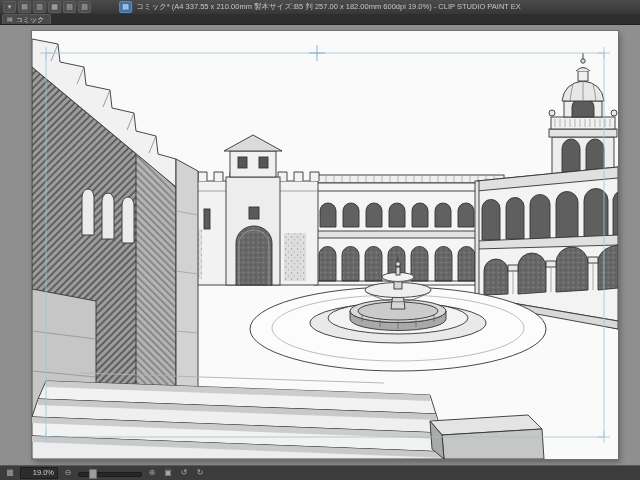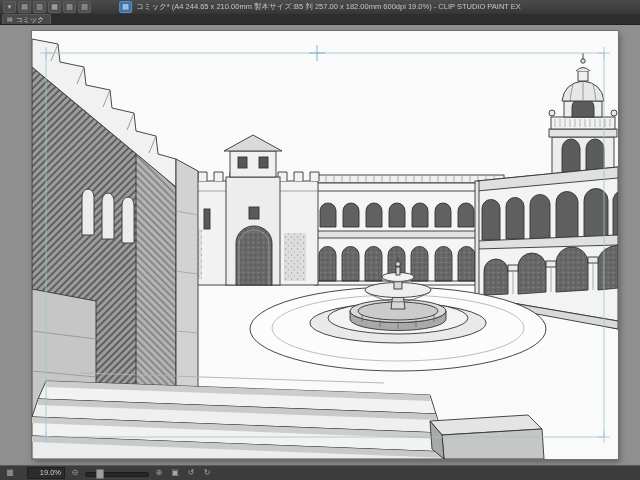--- a/index.html
+++ b/index.html
@@ -31,42 +31,42 @@
   .page{position:absolute;left:32px;top:6px;width:586px;height:428px;background:#fafafa;
     box-shadow:0 0 0 1px #6f6f6f,2px 3px 6px rgba(0,0,0,.35);}
   .page svg{display:block;}
 
   
   .statusbar{position:absolute;bottom:0;left:0;right:0;height:14px;background:#3c3c3c;
     border-top:1px solid #585858;display:flex;align-items:center;gap:4px;
     padding:0 4px;color:#b9b9b9;font-size:8px;}
   .sb-icon{width:12px;height:10px;font-size:8px;line-height:10px;text-align:center;color:#a9a9a9;}
   .sb-zoom{min-width:30px;height:10px;line-height:10px;background:#2c2c2c;border:1px solid #1f1f1f;
-    padding:0 3px;color:#cfcfcf;font-size:7.5px;text-align:right;margin-left:7px;}
+    padding:0 3px;color:#cfcfcf;font-size:7.5px;text-align:right;}
   .sb-slider{position:relative;width:64px;height:10px;}
   .sb-track{position:absolute;left:0;right:0;top:4px;height:3px;background:#262626;
     border:1px solid #1c1c1c;border-radius:2px;}
   .sb-thumb{position:absolute;left:11px;top:1px;width:6px;height:8px;background:#9c9c9c;
     border:1px solid #6e6e6e;border-radius:1px;}
 </style>
 </head>
 <body>
 
 <div class="window">
 
   <div class="titlebar">
     <span class="tb-icon">▾</span>
     <span class="tb-icon">▤</span>
     <span class="tb-icon">▥</span>
     <span class="tb-icon">▦</span>
     <span class="tb-icon">▧</span>
     <span class="tb-icon">▨</span>
     <div class="title-wrap">
       <span class="tb-icon blue">▤</span>
-      <span class="tb-title">コミック* (A4 244.65 x 210.00mm 製本サイズ:B5 判 257.00 x 182.00mm 600dpi 19.0%) - CLIP STUDIO PAINT EX</span>
+      <span class="tb-title">コミック* (A4 337.55 x 210.00mm 製本サイズ:B5 判 257.00 x 182.00mm 600dpi 19.0%) - CLIP STUDIO PAINT EX</span>
     </div>
   </div>
 
   <div class="tabbar">
     <div class="tab">
       <span class="t-icon">▤</span>
       <span>コミック</span>
     </div>
   </div>
 

